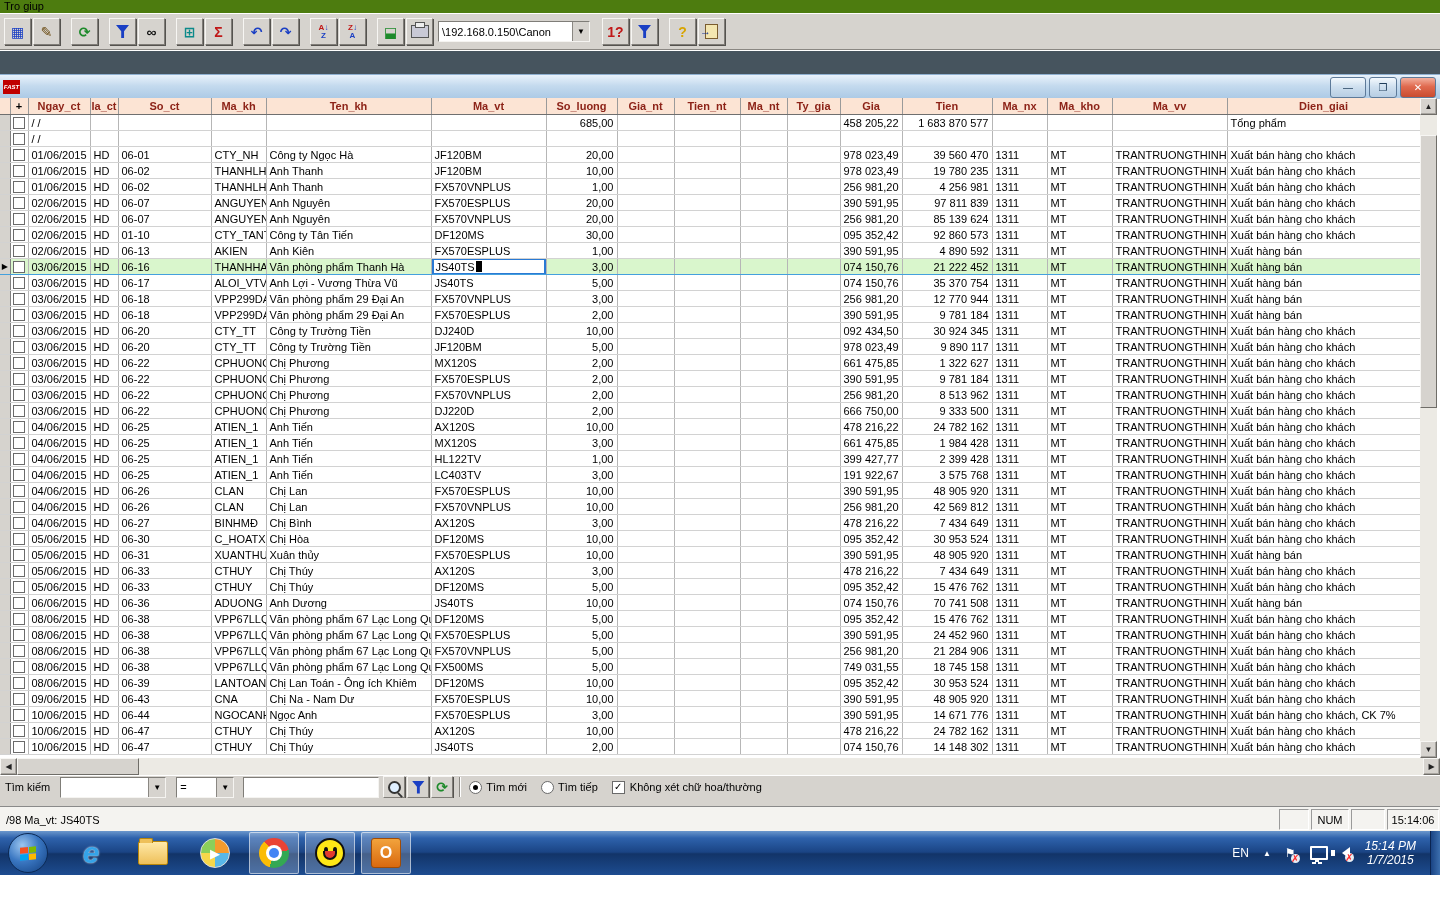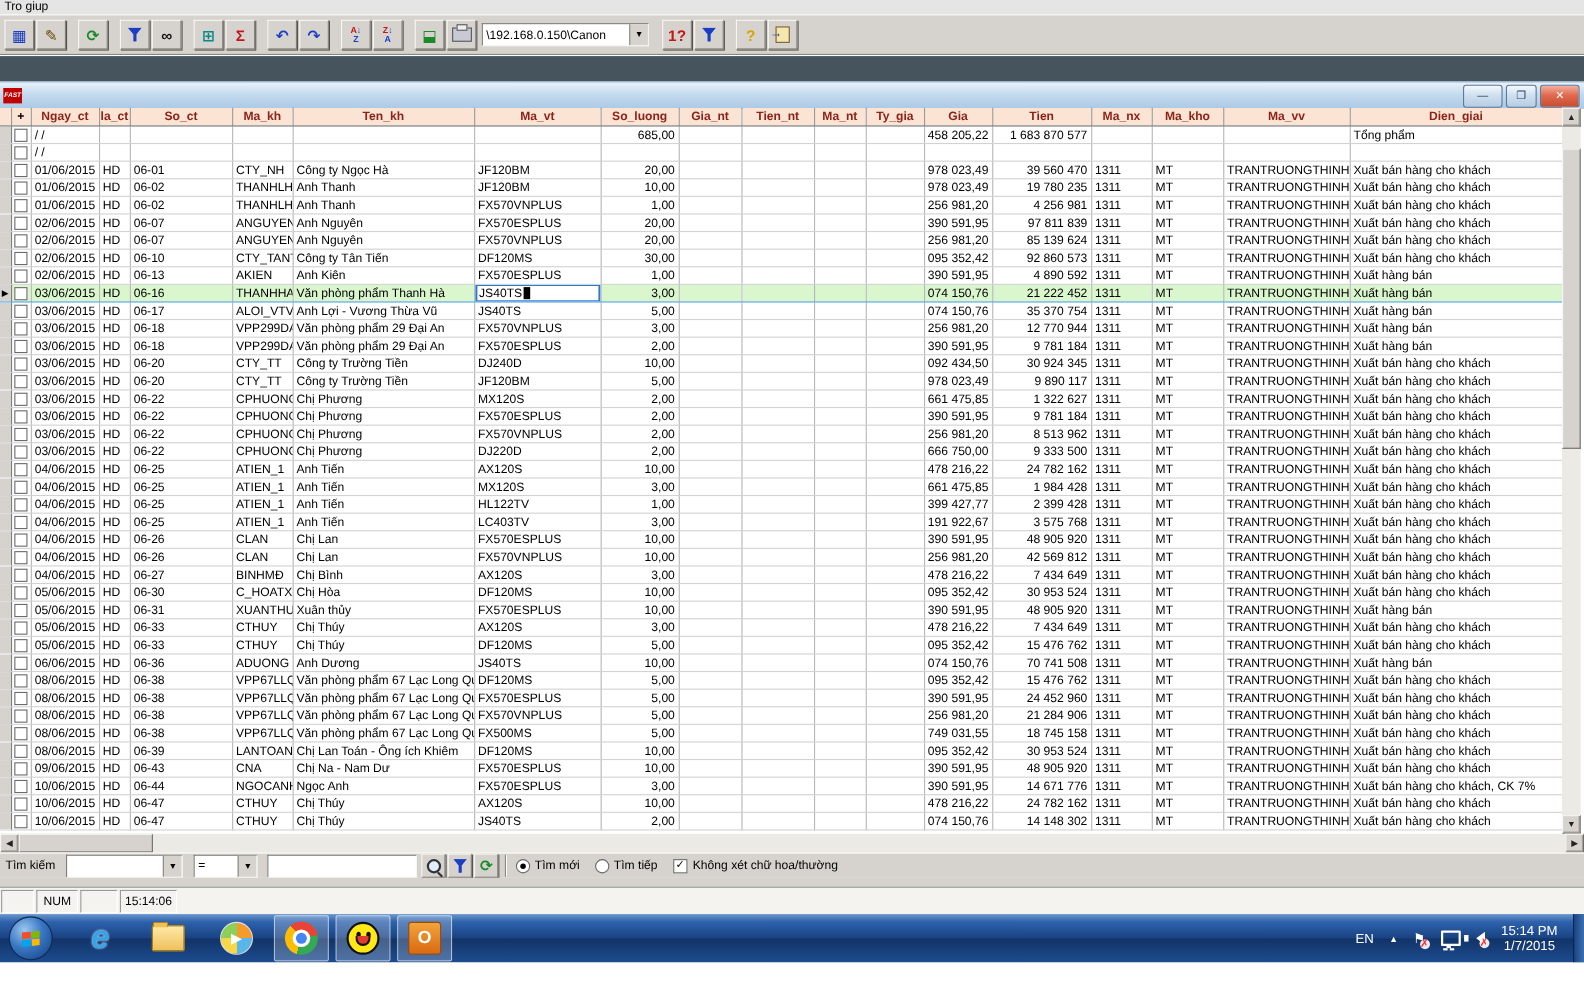--- a/index.html
+++ b/index.html
@@ -1,19 +1,19 @@
 <!DOCTYPE html>
 <html><head>
 <meta charset="utf-8">
 <style>
   html,body{margin:0;padding:0;width:1440px;height:900px;overflow:hidden;
     font-family:"Liberation Sans","DejaVu Sans",sans-serif;background:#fff;position:relative;}
   .abs{position:absolute;}
   
-  #menubar{left:0;top:0;width:1440px;height:13px;background:#e5e5e5;font-size:11px;line-height:13px;padding-left:4px;box-sizing:border-box;}
+  #menubar{left:0;top:0;width:1440px;height:13px;background:#4d7c0f;font-size:11px;line-height:13px;padding-left:4px;box-sizing:border-box;}
   #toolbar{left:0;top:13px;width:1440px;height:37px;background:#d6d3ce;border-top:1px solid #fff;border-bottom:1px solid #8a8782;display:flex;align-items:center;padding-left:4px;box-sizing:border-box;}
   .tbtn{width:27px;height:27px;background:#d6d3ce;border:1px solid;border-color:#f7f6f3 #807d78 #807d78 #f7f6f3;box-shadow:1px 1px 0 #55534f;margin-right:2px;display:flex;align-items:center;justify-content:center;font-size:14px;box-sizing:border-box;cursor:default;}
   .grp{margin-left:9px;}
   .ic{display:inline-block;line-height:1;}
   .funnel{width:13px;height:13px;background:#1a3fc4;clip-path:polygon(0 0,100% 0,62% 48%,62% 100%,40% 100%,40% 48%);}
   .printer{width:16px;height:11px;background:#c9c9d6;border:1px solid #555;position:relative;}
   .printer:before{content:"";position:absolute;left:3px;top:-4px;width:8px;height:4px;background:#eee;border:1px solid #555;}
   .door{width:11px;height:13px;background:#f3e6b0;border:1px solid #7a5c2e;position:relative;}
   .door:after{content:"→";position:absolute;left:-6px;top:0px;color:#15308f;font-size:11px;font-weight:bold;}
   .combo{height:21px;background:#fff;border:1px solid;border-color:#7f7d78 #f5f4f1 #f5f4f1 #7f7d78;display:flex;align-items:center;font-size:11px;padding-left:3px;box-sizing:border-box;}
@@ -70,21 +70,21 @@
   .smiley:before{content:"";position:absolute;left:7px;top:7px;width:4px;height:6px;background:#111;border-radius:50%;box-shadow:9px 0 0 #111;}
   .smiley:after{content:"";position:absolute;left:6px;top:11px;width:14px;height:9px;border:2px solid #111;border-top:none;border-radius:0 0 12px 12px;background:#e23b2e;box-sizing:border-box;}
   .outlook{width:28px;height:28px;background:linear-gradient(180deg,#f2a33c,#d9690f);border-radius:3px;color:#fff;font-weight:bold;font-size:16px;display:flex;align-items:center;justify-content:center;border:1px solid #a04c06;}
   #tray{margin-left:auto;display:flex;align-items:center;color:#fff;font-size:12px;}
   .trayitem{margin:0 7px;position:relative;display:flex;align-items:center;justify-content:center;}
   .redx{position:absolute;right:-4px;bottom:-3px;color:#ff2a2a;font-size:10px;font-weight:bold;background:rgba(255,255,255,.9);border-radius:50%;width:9px;height:9px;line-height:9px;text-align:center;}
   .monitor{width:14px;height:10px;border:2px solid #fff;border-radius:1px;position:relative;}
   .monitor:after{content:"";position:absolute;left:3px;bottom:-4px;width:4px;height:2px;background:#fff;box-shadow:-3px 2px 0 #fff,3px 2px 0 #fff;}
   .speaker{width:0;height:0;border-top:6px solid transparent;border-bottom:6px solid transparent;border-right:8px solid #fff;position:relative;}
   .speaker:before{content:"";position:absolute;left:-11px;top:-3px;width:4px;height:6px;background:#fff;}
-  #clock{text-align:center;line-height:14px;margin:0 8px;font-size:12px;}
+  #clock{text-align:center;line-height:14px;margin:0 8px;font-size:12px;font-style:italic;}
   #showdesk{width:9px;height:44px;background:linear-gradient(90deg,#1a4484,#3c6fae);border-left:1px solid #0a2450;margin-left:6px;}
   #whitestrip{left:0;top:875px;width:1440px;height:25px;background:#fff;}
   .sorticon{font-size:8px;font-weight:bold;line-height:8px;text-align:center;color:#1a3fc4;}
   .sorticon b{color:#c01818;}
   .mag{width:9px;height:9px;border:2px solid #333;border-radius:50%;position:relative;background:#dfefff;}
   .mag:after{content:"";position:absolute;right:-4px;bottom:-4px;width:6px;height:2px;background:#333;transform:rotate(45deg);}
 </style>
 </head>
 <body>
 
@@ -353,21 +353,21 @@
           <td>1311</td>
           <td>MT</td>
           <td>TRANTRUONGTHINH</td>
           <td>Xuất bán hàng cho khách</td>
         </tr>
         <tr>
           <td class="ind"></td>
           <td class="chk"><span class="cb"></span></td>
           <td>02/06/2015</td>
           <td>HD</td>
-          <td>06-10</td>
+          <td>01-10</td>
           <td>CTY_TANT</td>
           <td>Công ty Tân Tiến</td>
           <td>DF120MS</td>
           <td class="num">30,00</td>
           <td class="num"></td>
           <td class="num"></td>
           <td></td>
           <td class="num"></td>
           <td class="num">095 352,42</td>
           <td class="num">92 860 573</td>
@@ -1096,20 +1096,21 @@
   <span style="margin:0 14px 0 4px;">Tìm mới</span>
   <span class="radio" id="radio1"></span>
   <span style="margin:0 14px 0 4px;">Tìm tiếp</span>
   <span class="cb2">✓</span>
   <span style="margin-left:5px;">Không xét chữ hoa/thường</span>
 </div>
 
 <div id="window-frame-bottom" class="abs"></div>
 
 <div id="statusbar" class="abs">
+  <span class="panel" style="flex:1;border-color:transparent;">/98 Ma_vt: JS40TS</span>
   <span class="panel" style="width:30px;"></span>
   <span class="panel" style="width:38px;justify-content:center;">NUM</span>
   <span class="panel" style="width:34px;"></span>
   <span class="panel" style="width:52px;justify-content:center;">15:14:06</span>
 </div>
 
 <div id="taskbar" class="abs">
   <div id="orb">
     <span class="winflag">
       <i style="background:#f25022"></i>

